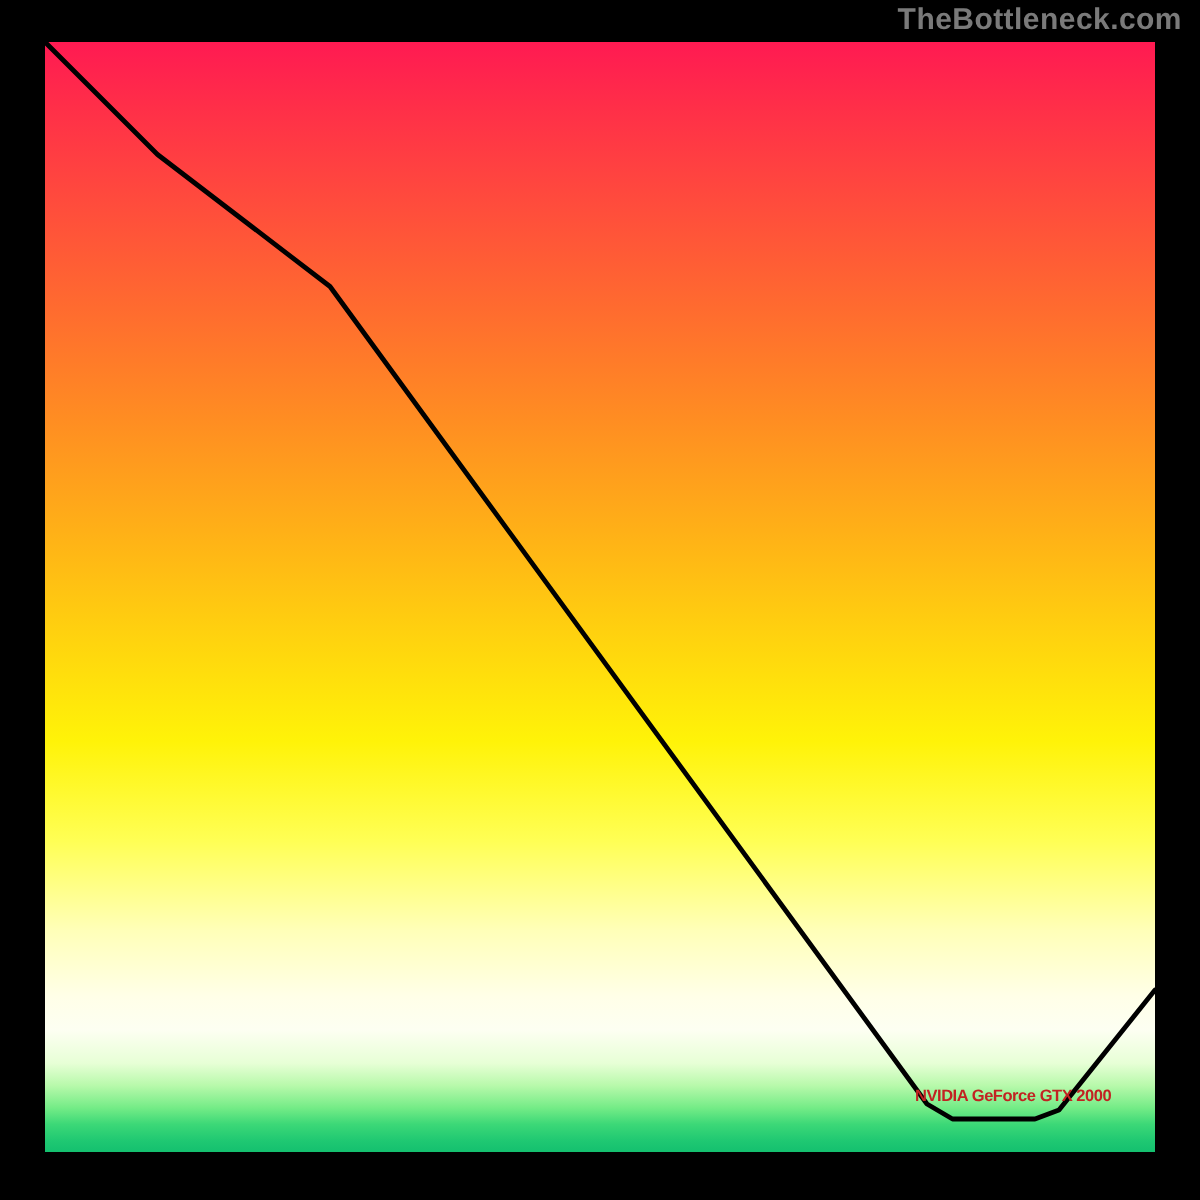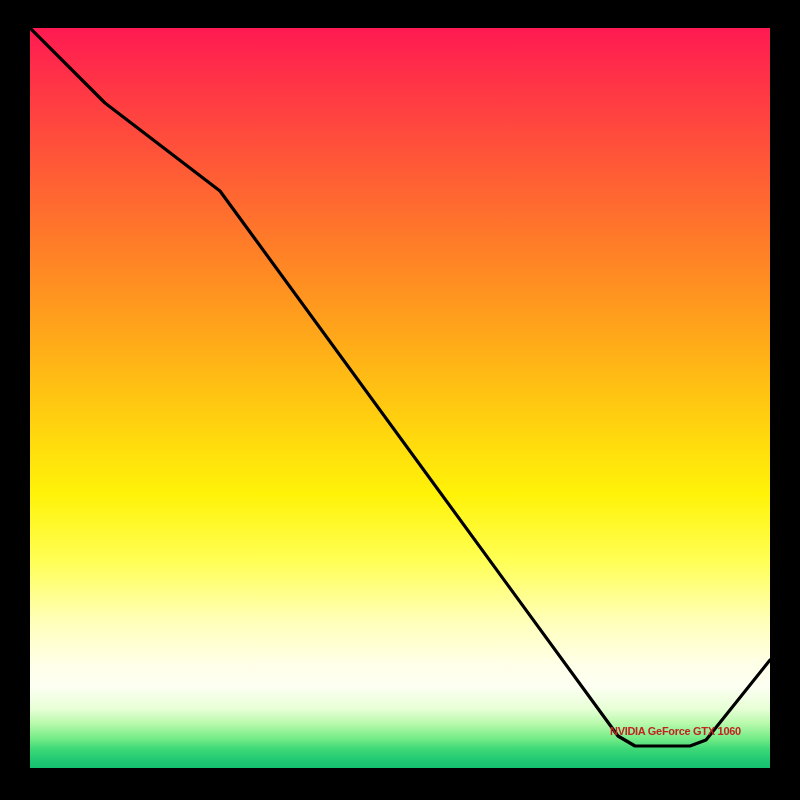--- a/index.html
+++ b/index.html
@@ -73,30 +73,31 @@
     color: #c22222;
     letter-spacing: -0.3px;
     z-index: 6;
     white-space: nowrap;
   }
 </style>
 </head>
 <body>
 <div class="frame">
 
+  <div class="watermark">TheBottleneck.com</div>
 
   <div class="plot-area">
     <div class="gradient"></div>
 
     <svg class="line" viewBox="0 0 740 740" preserveAspectRatio="none">
       <path d="M 0 0
                L 75 75
                L 190 163
                L 588 708
                L 605 718
                L 660 718
                L 676 712
                L 740 632" fill="none" stroke="#000" stroke-width="3.2" stroke-linejoin="round" stroke-linecap="round"></path>
     </svg>
 
-    <div class="xlabel" style="left:580px; top:697px;">NVIDIA GeForce GTX 1060</div>
+    <div class="xlabel" style="left:580px; top:697px;">NVIDIA GeForce GTX 2000</div>
   </div>
 </div>
 
 </body></html>

